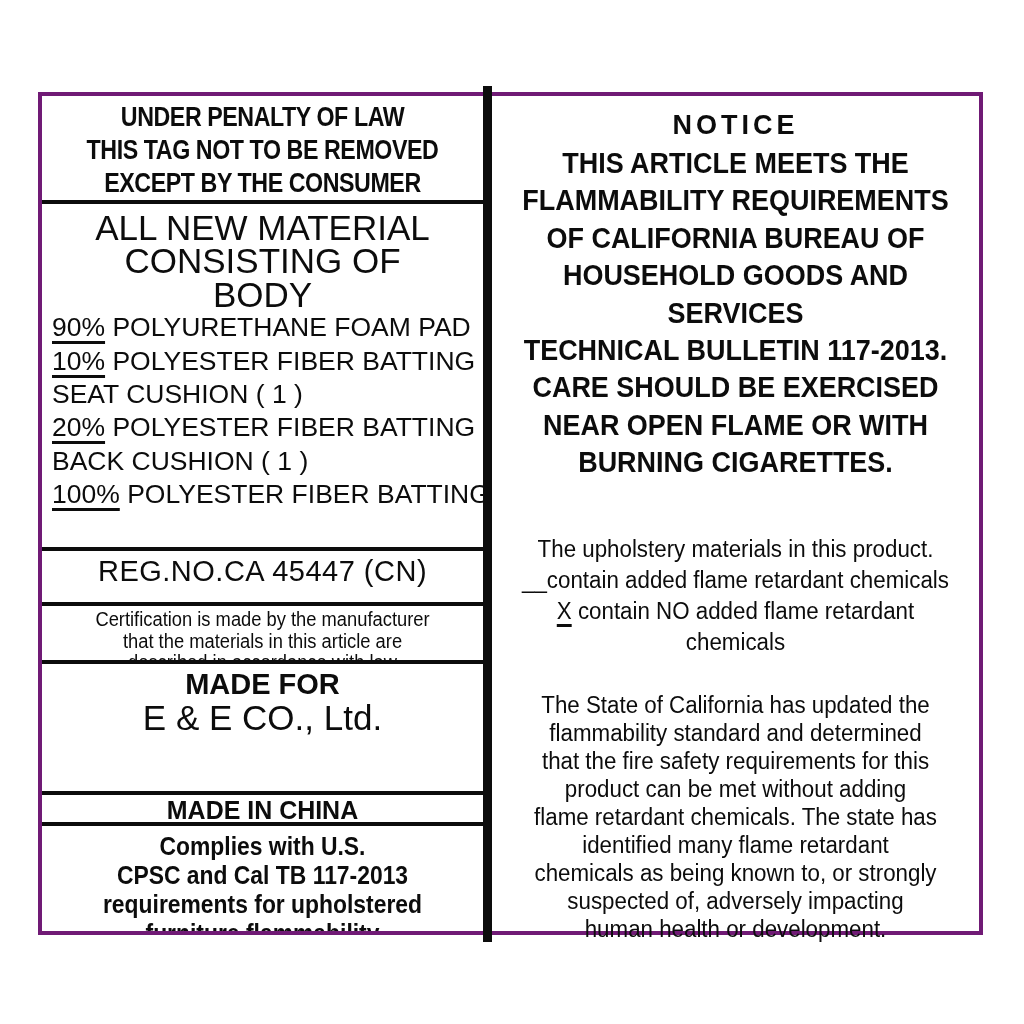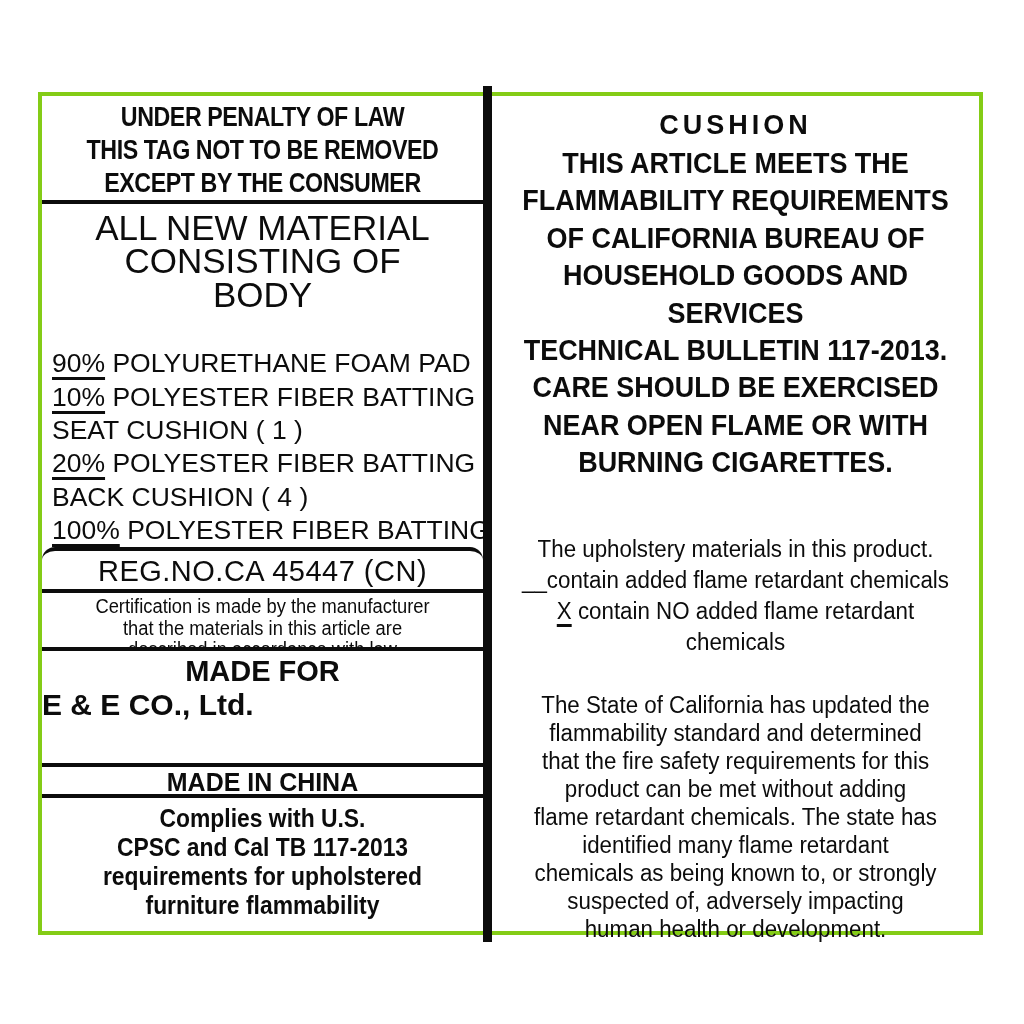--- a/index.html
+++ b/index.html
@@ -2,49 +2,49 @@
 <html><head>
 <meta charset="utf-8">
 <style>
   html,body{margin:0;padding:0;background:#ffffff;}
   .canvas{
     position:relative;width:1024px;height:1024px;background:#ffffff;
     font-family:"Liberation Sans",sans-serif;color:#0c0c0c;overflow:hidden;
   }
   .label-box{
     position:absolute;left:38px;top:92px;width:945px;height:843px;
-    border:4px solid #84cc16;box-sizing:border-box;background:#ffffff;
+    border:4px solid #701a75;box-sizing:border-box;background:#ffffff;
   }
   .col-left{position:absolute;left:0;top:0;bottom:0;width:441px;display:flex;flex-direction:column;}
   .center-divider{position:absolute;left:441px;top:-10px;bottom:-11px;width:9px;background:#0c0c0c;}
   .col-right{position:absolute;left:450px;right:0;top:0;bottom:0;}
 
   .sec{box-sizing:border-box;overflow:hidden;}
   .sec + .sec{border-top:4px solid #0c0c0c;}
   .sec-penalty{height:104px;}
   .sec-materials{height:347px;}
-  .sec-reg{height:42px;border-radius:13px;}
+  .sec-reg{height:55px;}
   .sec-cert{height:58px;}
-  .sec-madefor{height:116px;}
+  .sec-madefor{height:131px;}
   .sec-madein{height:31px;}
   .sec-complies{flex:1;}
 
   .pre{white-space:pre-line;}
 
   .penalty-text{margin-top:5px;font-weight:bold;font-size:27px;line-height:33px;text-align:center;
     transform:scaleX(0.86);letter-spacing:-0.5px;}
   .materials-intro{margin-top:7px;font-size:35px;line-height:33.4px;text-align:center;}
-  .mat-list{padding-left:10px;padding-right:6px;margin-top:36px;}
+  .mat-list{padding-left:10px;padding-right:6px;}
   .mat-list .line{font-size:26.5px;line-height:33.4px;text-align:left;white-space:nowrap;}
   .mat-list .line.centered{}
   .u{text-decoration:underline;text-decoration-thickness:3px;text-underline-offset:5px;}
   .reg-text{font-size:29px;line-height:40px;text-align:center;letter-spacing:0.5px;}
   .cert-text{padding-top:3px;font-size:19.5px;line-height:21.5px;text-align:center;transform:scaleX(0.94);}
   .madefor-title{margin-top:3px;font-weight:bold;font-size:29px;line-height:35px;text-align:center;}
-  .madefor-company{font-weight:bold;font-size:30px;line-height:32px;}
+  .madefor-company{font-weight:normal;font-size:35px;line-height:32px;text-align:center;}
   .madefor-address{font-size:21px;line-height:23px;text-align:center;}
   .madein-text{font-weight:bold;font-size:26px;line-height:30px;text-align:center;transform:scaleX(0.96);}
   .complies-text{margin-top:6px;font-weight:bold;font-size:26px;line-height:29px;text-align:center;
     transform:scaleX(0.88);}
 
   .notice-title{margin-top:14px;font-weight:bold;font-size:27px;line-height:30px;letter-spacing:4px;
     text-align:center;}
   .notice-body{margin-top:5px;font-weight:bold;font-size:29px;line-height:37.4px;text-align:center;
     transform:scaleX(0.93);}
   .retardant-block{margin-top:52px;transform:scaleX(0.95);}
@@ -67,21 +67,21 @@
 
       <div class="sec sec-materials">
         <div class="materials-intro pre">ALL NEW MATERIAL
 CONSISTING OF
 BODY</div>
         <div class="mat-list">
             <div class="line"><span class="u">90%</span> POLYURETHANE FOAM PAD</div>
             <div class="line"><span class="u">10%</span> POLYESTER FIBER BATTING</div>
             <div class="line centered">SEAT CUSHION ( 1 )</div>
             <div class="line"><span class="u">20%</span> POLYESTER FIBER BATTING</div>
-            <div class="line centered">BACK CUSHION ( 4 )</div>
+            <div class="line centered">BACK CUSHION ( 1 )</div>
             <div class="line"><span class="u">100%</span> POLYESTER FIBER BATTING</div>
           </div>
       </div>
 
       <div class="sec sec-reg">
         <div class="reg-text">REG.NO.CA 45447 (CN)</div>
       </div>
 
       <div class="sec sec-cert">
         <div class="cert-text pre">Certification is made by the manufacturer
@@ -103,21 +103,21 @@
 CPSC and Cal TB 117-2013
 requirements for upholstered
 furniture flammability</div>
       </div>
 
     </div>
 
     <div class="center-divider"></div>
 
     <div class="col-right">
-      <div class="notice-title">CUSHION</div>
+      <div class="notice-title">NOTICE</div>
       <div class="notice-body pre">THIS ARTICLE MEETS THE
 FLAMMABILITY REQUIREMENTS
 OF CALIFORNIA BUREAU OF
 HOUSEHOLD GOODS AND SERVICES
 TECHNICAL BULLETIN 117-2013.
 CARE SHOULD BE EXERCISED
 NEAR OPEN FLAME OR WITH
 BURNING CIGARETTES.</div>
       <div class="retardant-block">
           <div class="line">The upholstery materials in this product.</div>

